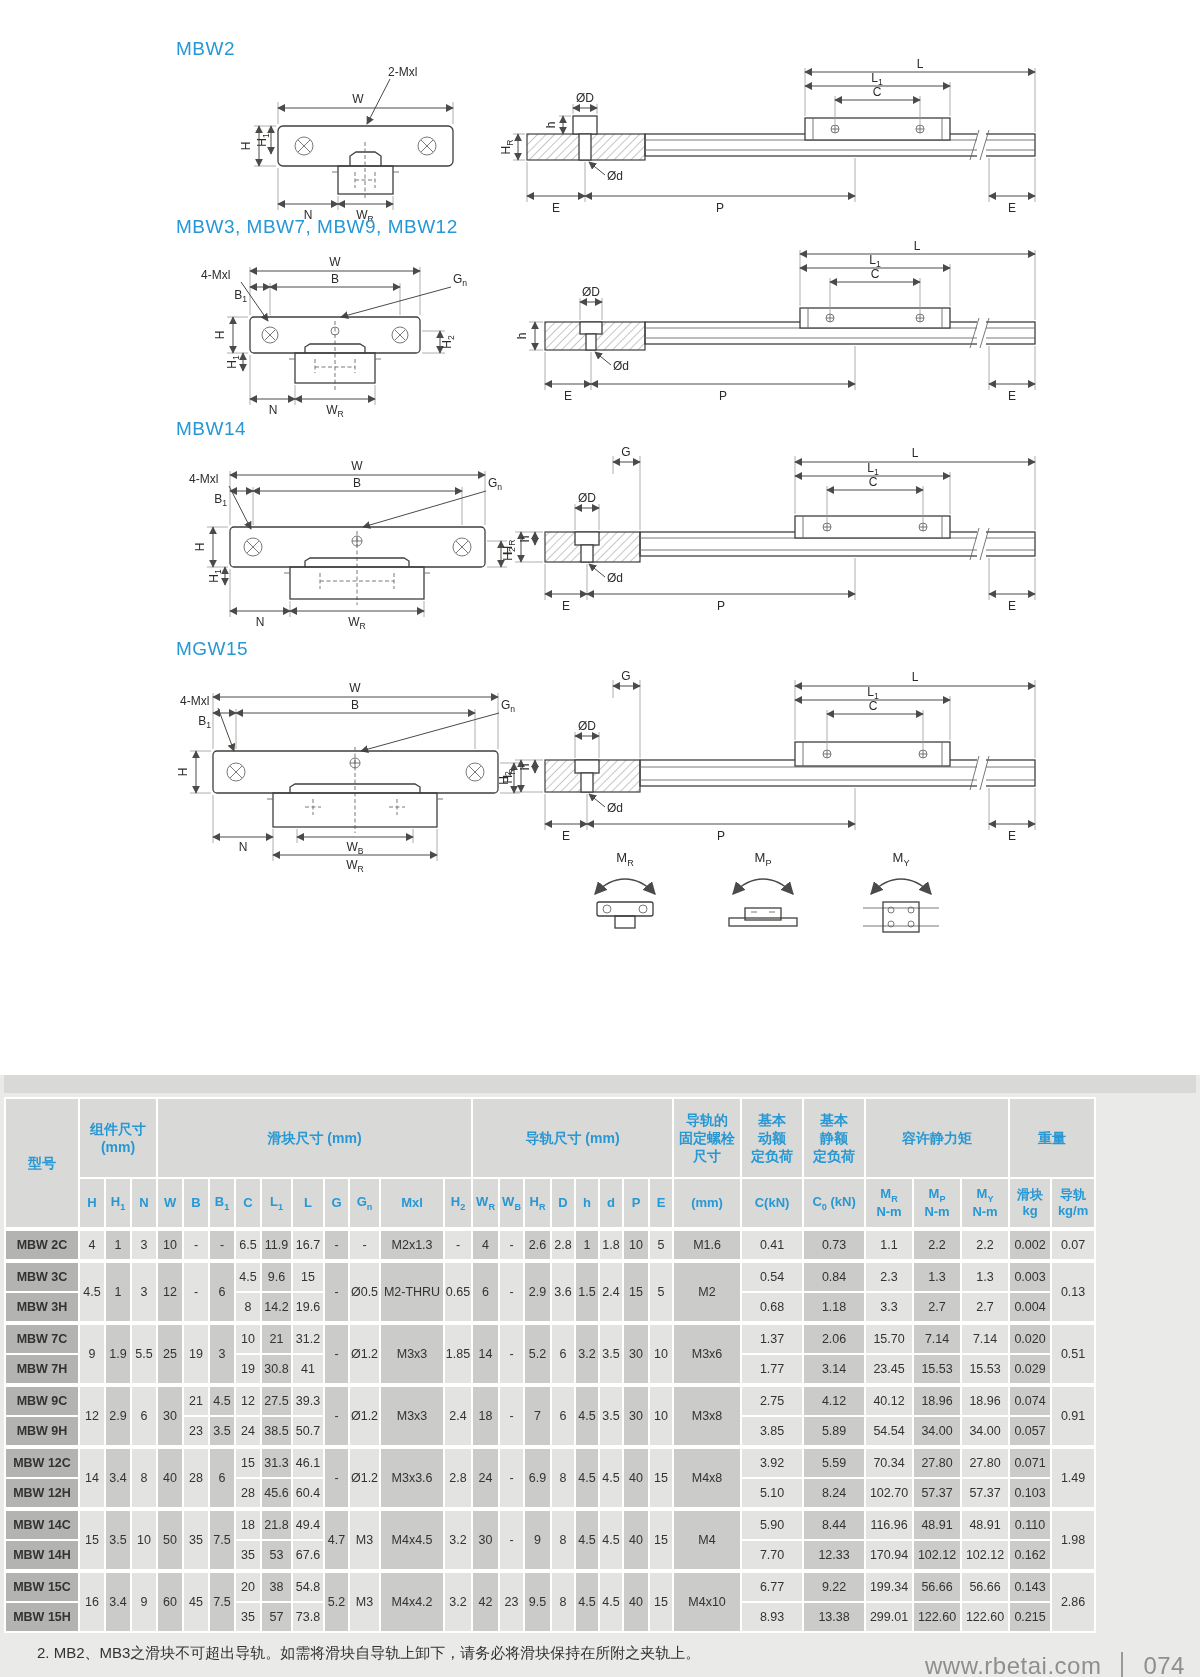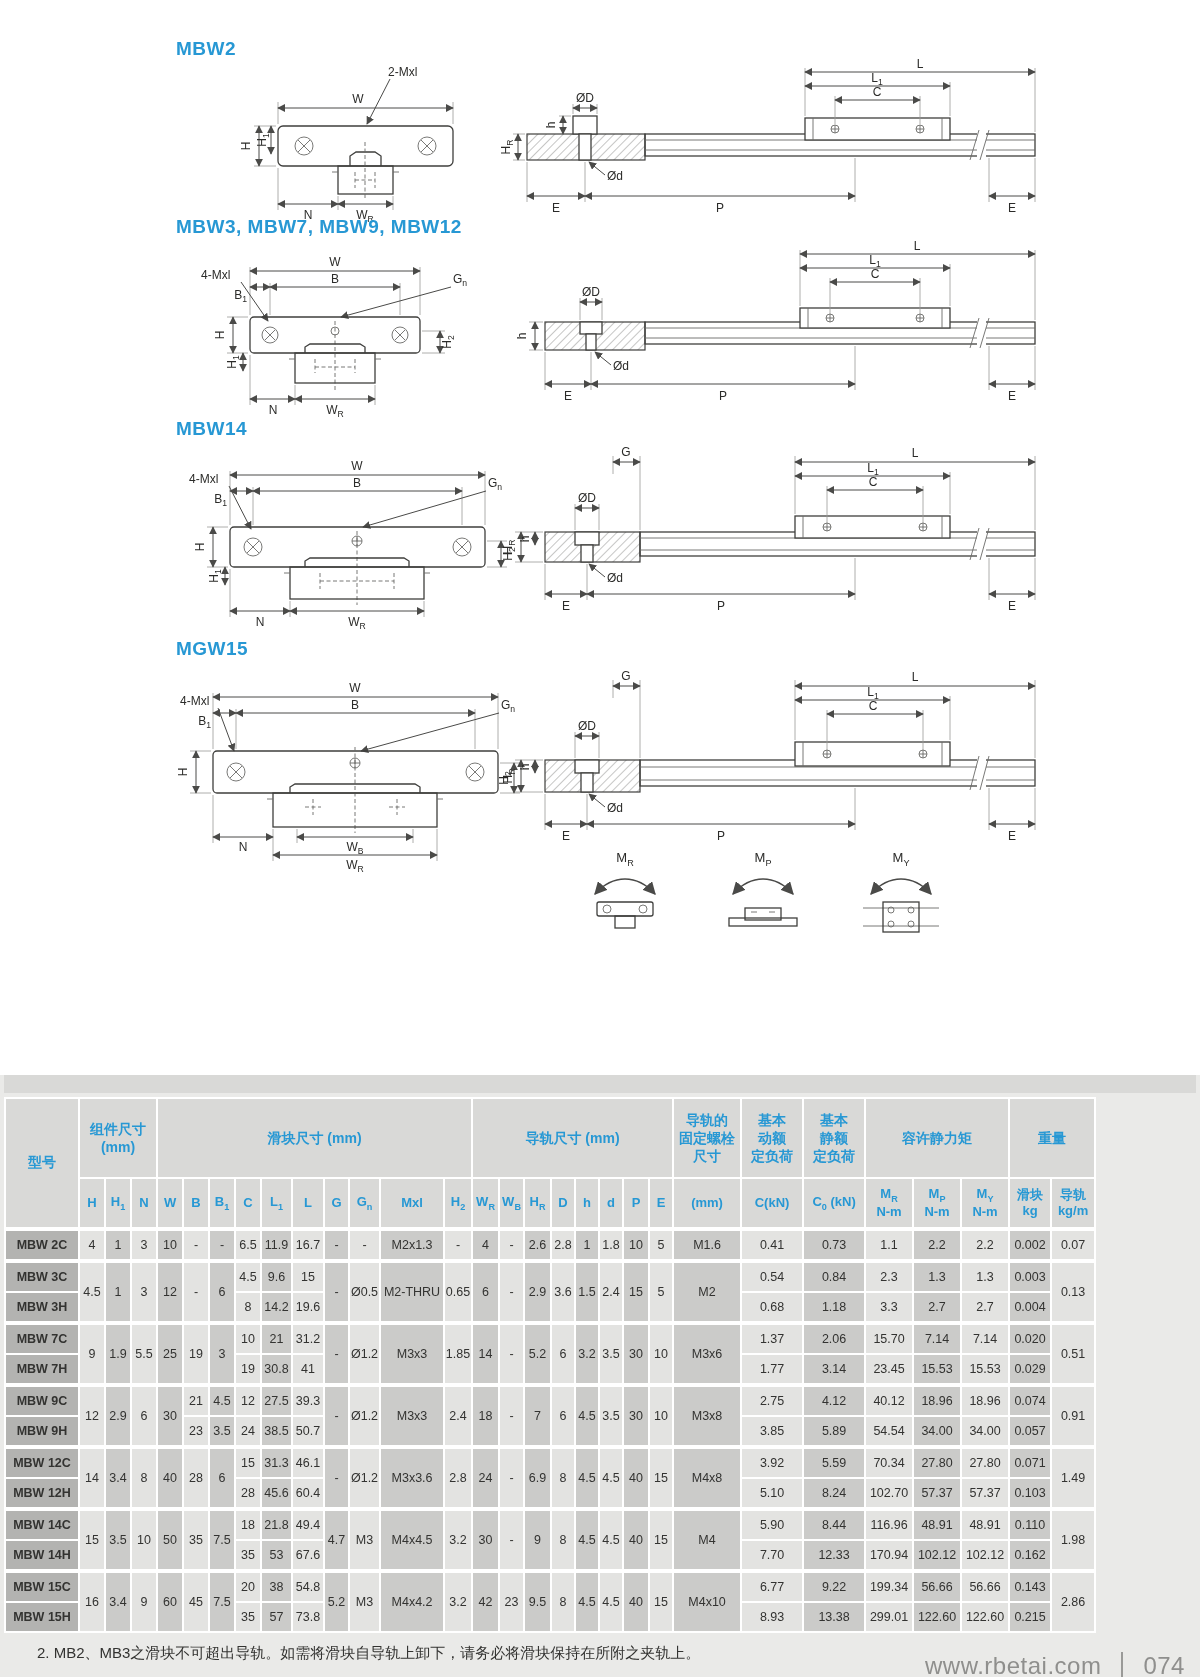--- a/index.html
+++ b/index.html
@@ -1,19 +1,19 @@
 <!DOCTYPE html>
 <html><head>
 <meta charset="utf-8">
 <style>
   html,body{margin:0;padding:0;background:#ffffff;}
   .sheet{position:relative;width:1200px;height:1677px;background:#ffffff;overflow:hidden;
          font-family:"Liberation Sans","DejaVu Sans",sans-serif;color:#2f2f2d;}
   
-  .dwg-title{position:absolute;margin:0;color:#2798d4;font-size:19px;font-weight:bold;letter-spacing:.5px;}
+  .dwg-title{position:absolute;margin:0;color:#2798d4;font-size:19px;font-weight:normal;letter-spacing:.5px;}
   svg.dwg{position:absolute;overflow:visible;}
   svg .lbl{font-family:"Liberation Sans","DejaVu Sans",sans-serif;font-size:12px;fill:#2b2b29;}
   .ol{fill:#ffffff;stroke:#3f3f3d;stroke-width:1.3;}
   .ol2{fill:none;stroke:#3f3f3d;stroke-width:1.3;}
   .tl{fill:none;stroke:#6a6a68;stroke-width:0.9;}
   .dash{fill:none;stroke:#6a6a68;stroke-width:0.9;stroke-dasharray:4 2.5;}
   .ext{stroke:#9a9a98;stroke-width:0.8;}
   .dim,.lead{stroke:#4a4a48;stroke-width:1;fill:none;}
   
   .moments{position:absolute;left:585px;top:850px;display:flex;gap:58px;}
@@ -23,21 +23,21 @@
   
   .panel{position:absolute;left:0;top:1075px;width:1200px;height:602px;background:#eaeae8;
          box-sizing:border-box;padding:0 4px;}
   .strip{height:18px;background:#d9d9d7;margin-bottom:4px;}
   table.spec{border-collapse:collapse;table-layout:fixed;width:1090px;}
   table.spec th,table.spec td{border:2px solid #ffffff;text-align:center;vertical-align:middle;
       padding:0;overflow:hidden;white-space:nowrap;}
   table.spec thead th{background:#d9d9d7;color:#2798d4;font-weight:bold;}
   tr.group-row th{font-size:14px;height:78px;line-height:1.3;}
   tr.col-row th{font-size:13px;height:48px;line-height:1.2;}
-  th.model-h{font-size:14px;font-family:Liberation Mono, monospace;}
+  th.model-h{font-size:14px;}
   table.spec tbody td{font-size:12.5px;height:28px;color:#333331;}
   td.c-model{background:#b3b3b1;color:#1f1f1d;font-weight:bold;text-align:left;padding-left:7px;}
   td.c-a{background:#e3e3e1;}
   td.c-b{background:#cbcbc9;}
   tr.gs td{border-top-width:4px;}
   sub{font-size:70%;}
   
   .notes{margin:9px 0 0 6px;font-size:15px;color:#333331;line-height:1.5;}
   .notes .n2{padding-left:27px;}
   .site{position:absolute;left:925px;top:1652px;display:flex;align-items:flex-start;

